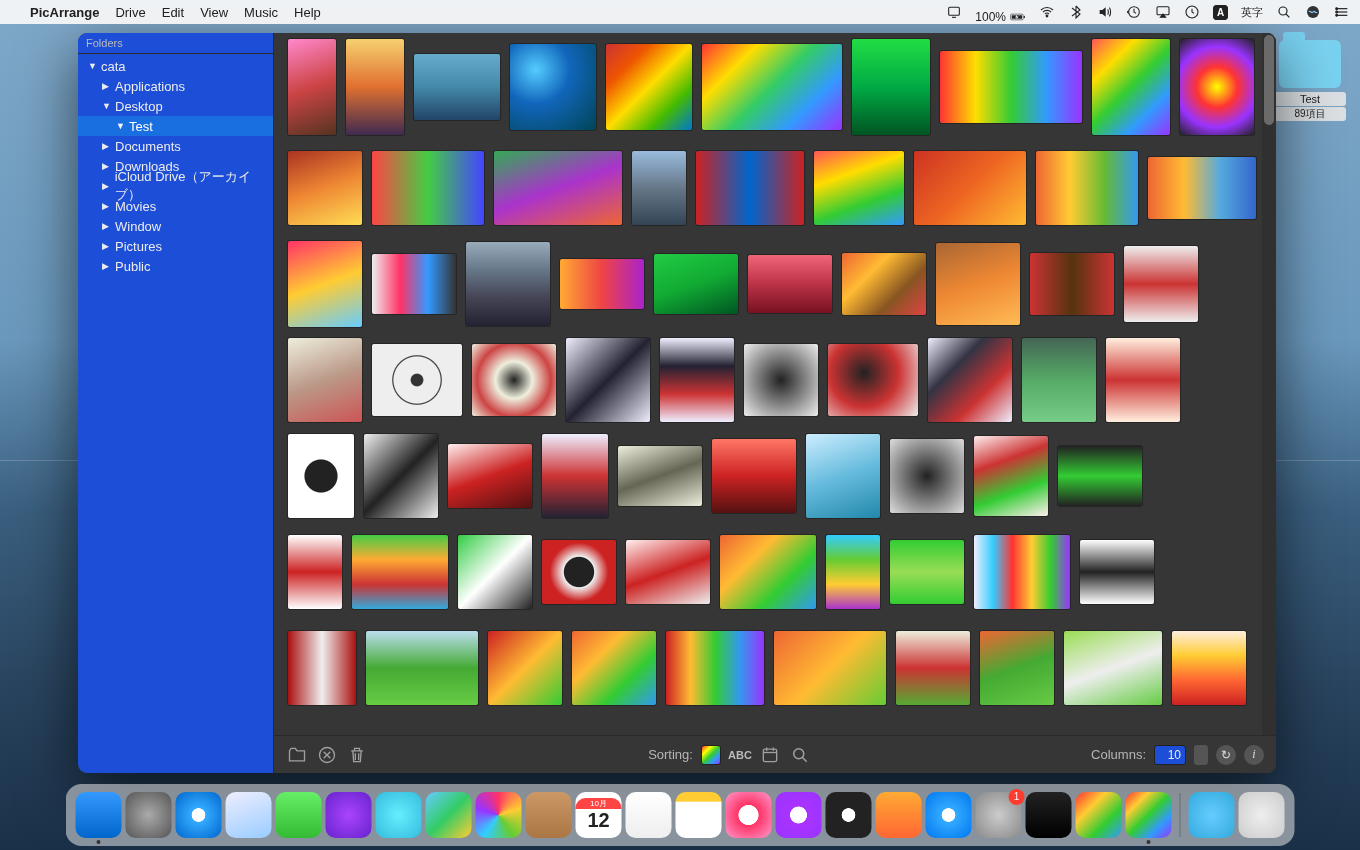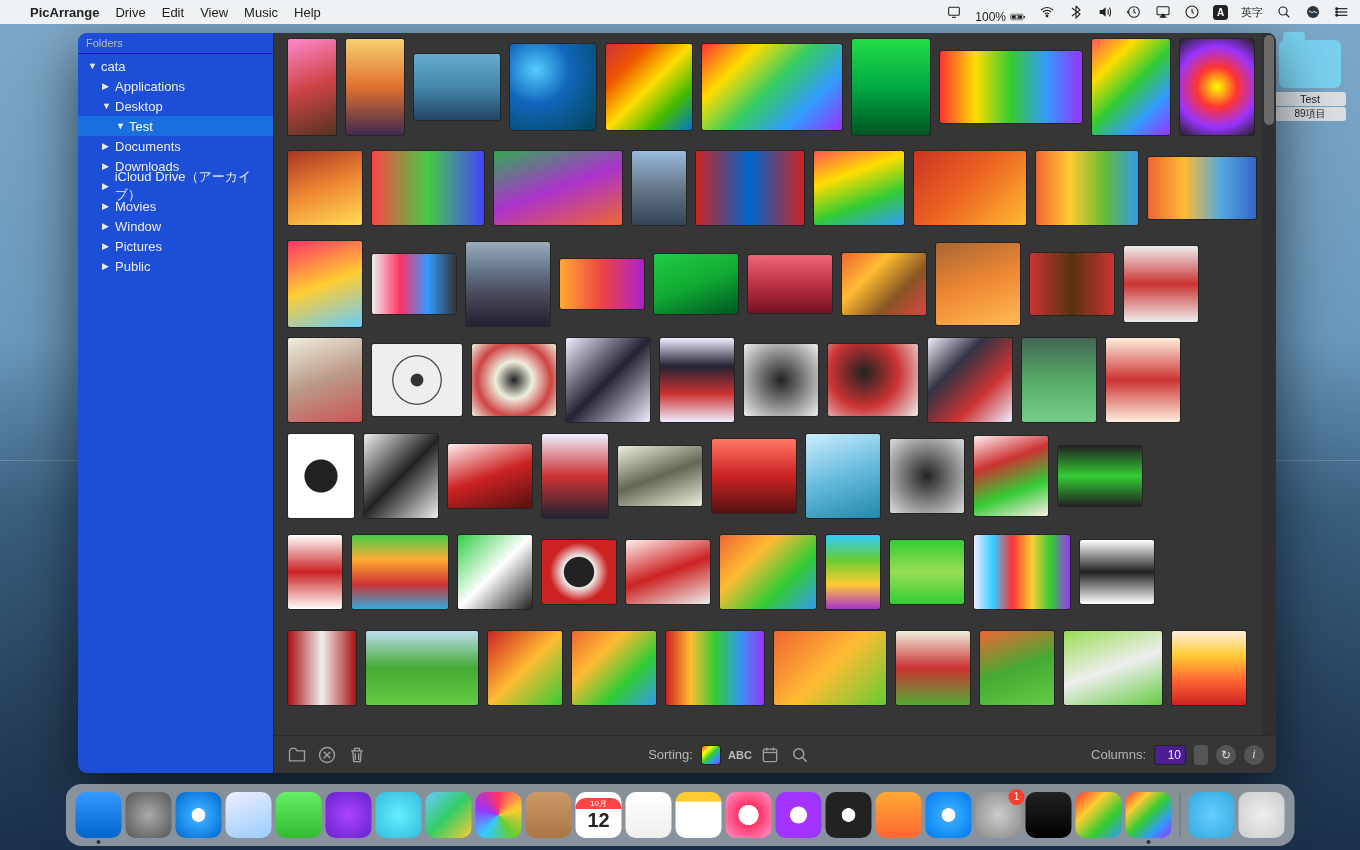--- a/index.html
+++ b/index.html
@@ -54,21 +54,21 @@
 .grid-wrap .scroll .thumb-s { position:absolute; top:2px; left:2px; right:2px; height:90px; background:#6a6a6a; border-radius:6px;}
 .grid { padding:6px 20px 6px 14px; display:flex; flex-direction:column; gap:10px;}
 .row-imgs { display:flex; gap:10px; justify-content:flex-start; align-items:center; height:86px;}
 .row0 { height:96px; }
 .thumb { border-radius:2px; box-shadow:0 0 0 1px rgba(0,0,0,.3); flex-shrink:0; }
 .toolbar { height:38px; border-top:1px solid #2a2a2a; display:flex; align-items:center; padding:0 12px; gap:8px; color:#b6b6b6;}
 .toolbar .sp { flex:1; }
 .tb-icon { width:22px; height:22px; display:flex; align-items:center; justify-content:center; color:#a0a0a0;}
 .tb-icon svg{ width:20px; height:20px; }
 .sort-swatch { width:20px;height:20px; background: linear-gradient(135deg,#f33,#ff0,#3c3,#39f,#93f); border:1px solid #222; border-radius:3px;}
-.cols-field { width:32px; height:20px; background:#4c1d95; border:1px solid #222; color:#eee; font-size:12px; text-align:right; padding:0 4px; border-radius:3px;}
+.cols-field { width:32px; height:20px; background:#1d4ed8; border:1px solid #222; color:#eee; font-size:12px; text-align:right; padding:0 4px; border-radius:3px;}
 .stepper { width:14px; height:20px; background:#555; border-radius:3px; display:flex; flex-direction:column;}
 .stepper div{flex:1;}
 .circ { width:20px;height:20px;border-radius:50%;background:#555; color:#ddd; font-size:12px; display:flex;align-items:center;justify-content:center;}
 
 
 .dock { position:absolute; left:50%; transform:translateX(-50%); bottom:4px; height:62px; background: rgba(230,230,230,.55); border-radius:16px; display:flex; align-items:center; padding:0 10px; gap:4px; z-index:40; backdrop-filter: blur(8px);}
 .dock .dicon { width:46px; height:46px; border-radius:10px; position:relative;}
 .dock .sep { width:1px; height:44px; background:rgba(0,0,0,.25); margin:0 4px;}
 .dock .dot { position:absolute; bottom:-6px; left:50%; transform:translateX(-50%); width:4px;height:4px;border-radius:50%; background:#333;}
 .dock .badge { position:absolute; top:-3px; right:-3px; width:16px;height:16px;border-radius:50%; background:#ff3b30; color:#fff; font-size:10px; line-height:16px; text-align:center;}

